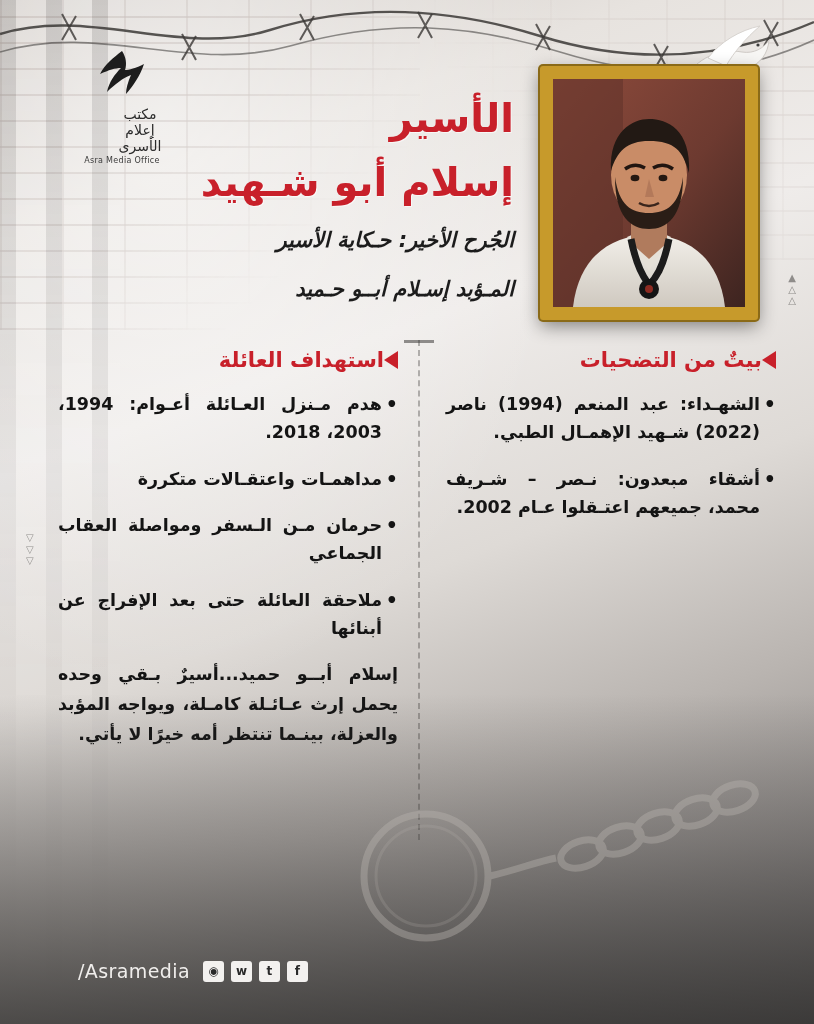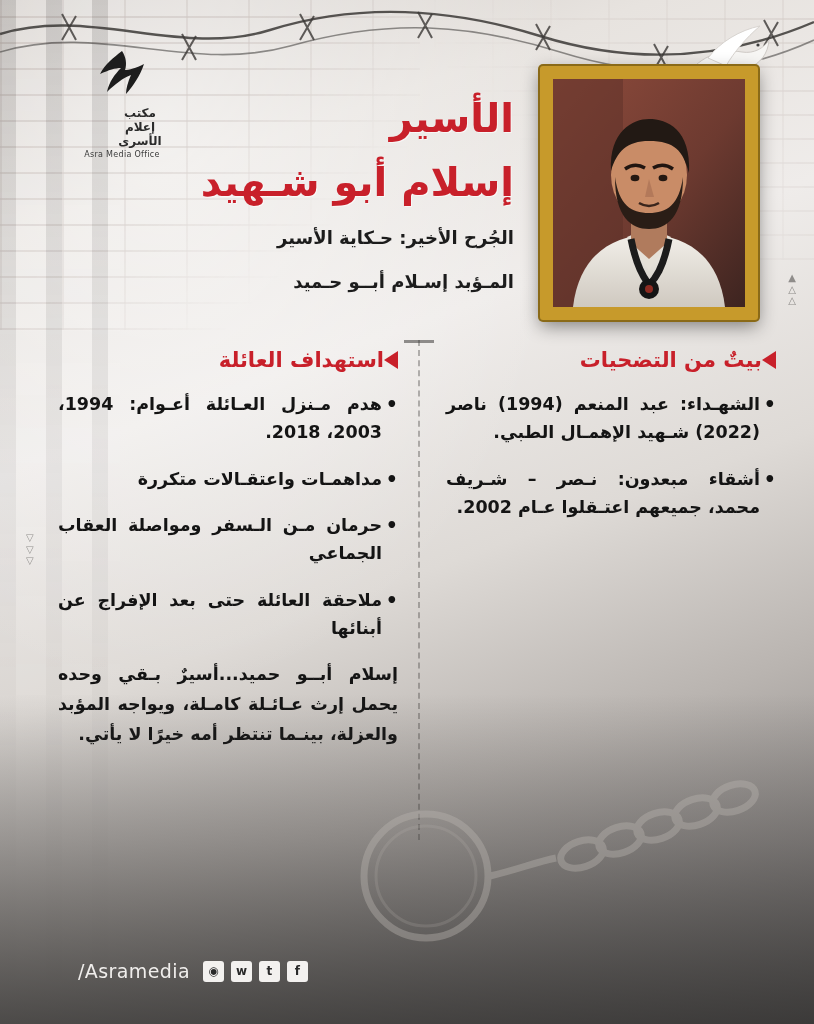--- a/index.html
+++ b/index.html
@@ -69,21 +69,21 @@
     position: absolute; left: 0; bottom: 0; width: 814px; height: 330px;
     background: linear-gradient(180deg, rgba(60,58,57,0) 0%, rgba(60,58,57,0.35) 45%, rgba(40,39,38,0.72) 100%);
   }
   .cuffs { position: absolute; bottom: 56px; left: 330px; width: 460px; height: 210px; opacity: .55; }
 
   
   .logo {
     position: absolute; top: 48px; left: 74px; width: 96px; text-align: center;
   }
   .logo .mark { width: 54px; height: 48px; margin: 0 auto 6px; }
-  .logo .ar { font-size: 12px; color: #2b2b2b; letter-spacing: .2px; font-weight: bold; margin-left: 36px;}
+  .logo .ar { font-size: 14px; color: #2b2b2b; letter-spacing: .2px; font-weight: normal; margin-left: 36px;}
   .logo .en { font-size: 8px; color: #3a3a3a; margin-top: 2px; letter-spacing: .3px;}
 
   
   .portrait {
     position: absolute; top: 66px; right: 56px; width: 218px; height: 254px;
     border: 13px solid #c79a2b;
     border-radius: 3px;
     background: #6d4a3f;
     box-shadow: 0 0 0 2px #8a6a18, 0 6px 18px rgba(0,0,0,.45), inset 0 0 0 3px #e7c667;
     overflow: hidden;
@@ -95,21 +95,21 @@
   .kicker {
     font-size: 40px; font-weight: bold; color: #c8202a; line-height: 1;
     letter-spacing: 1px;
     text-shadow: 1px 1px 0 rgba(255,255,255,.6);
   }
   .name {
     font-size: 40px; font-weight: bold; color: #c8202a; line-height: 1.1; margin-top: 22px;
     text-shadow: 1px 1px 0 rgba(255,255,255,.6);
   }
   .subtitle {
-    margin-top: 20px; font-size: 18px; font-weight: bold; color: #1c1c1c; line-height: 1.55;
+    margin-top: 20px; font-size: 21px; font-weight: bold; color: #1c1c1c; line-height: 1.55; font-style: italic;
   }
 
   
   .cols { position: absolute; top: 348px; left: 0; width: 814px; height: 520px; }
 
   .col { position: absolute; top: 0; }
   .col-right { right: 38px; width: 330px; }
   .col-left  { left: 58px;  width: 340px; }
 
   .col-head {

